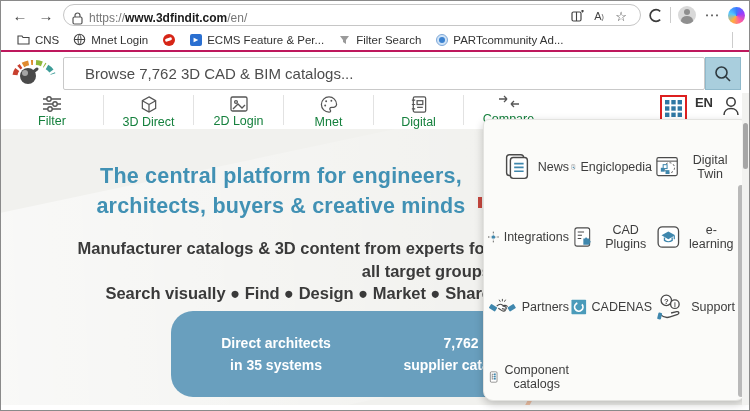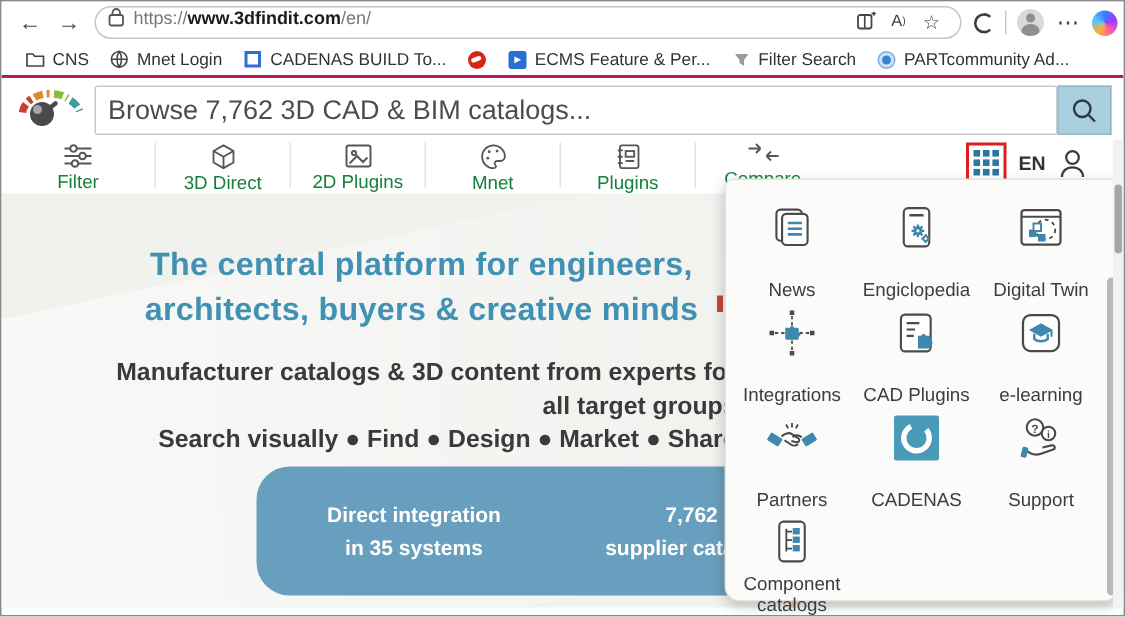--- a/index.html
+++ b/index.html
@@ -2,21 +2,21 @@
 <html><head>
 <meta charset="utf-8">
 <style>
   * { margin:0; padding:0; box-sizing:border-box; }
   html,body { background:#ddd; font-family:"Liberation Sans", sans-serif; }
   #screen { position:relative; width:750px; height:411px; background:#fff; border:1px solid #8a8a8a; overflow:hidden; }
 
   
   .chrome { position:absolute; left:0; top:0; width:100%; height:28px; background:#fff; display:flex; align-items:center; }
   .nav-ic { width:26px; height:22px; display:flex; align-items:center; justify-content:center; color:#454545; font-size:15px; cursor:pointer; }
-  .addr { position:absolute; left:62px; top:3px; width:578px; height:22px; border:1px solid #c6c6c6; border-radius:12px; background:#fff; display:flex; align-items:flex-start; padding:0 8px; }
+  .addr { position:absolute; left:62px; top:3px; width:578px; height:22px; border:1px solid #c6c6c6; border-radius:12px; background:#fff; display:flex; align-items:flex-end; padding:0 8px; }
   .addr .url { font-size:12px; color:#777; margin-left:6px; white-space:nowrap; overflow:hidden; flex:1; }
   .addr .url b { color:#1b1b1b; font-weight:bold; }
   .addr-ic { width:22px; height:18px; display:flex; align-items:center; justify-content:center; color:#444; font-size:13px; }
   .chrome-right { position:absolute; right:4px; top:2px; height:24px; display:flex; align-items:center; gap:7px; }
   .vdiv { width:1px; height:16px; background:#ccc; }
   .avatar { width:18px; height:18px; border-radius:50%; background:#d9d9d9; position:relative; overflow:hidden; }
   .avatar:before { content:""; position:absolute; left:6px; top:3px; width:6px; height:6px; border-radius:50%; background:#8f8f8f; }
   .avatar:after { content:""; position:absolute; left:3px; top:10px; width:12px; height:9px; border-radius:50%; background:#8f8f8f; }
   .copilot { width:17px; height:17px; border-radius:50%; background:conic-gradient(#3b7bff,#9a3bff,#ff5ca0,#ffb13b,#52c7ff,#3b7bff); }
 
@@ -28,51 +28,51 @@
   .fav-sq-blue { width:11px; height:11px; border:2px solid #2f6fd6; background:#fff; }
   .fav-circ-red { width:12px; height:12px; border-radius:50%; background:#d62517; position:relative; }
   .fav-circ-red:after { content:""; position:absolute; left:2px; top:4px; width:7px; height:3px; border-radius:3px; background:#fff; transform:rotate(-20deg); }
   .fav-sq-ecms { width:12px; height:12px; border-radius:2px; background:#2a6fd0; color:#fff; font-size:8px; font-weight:bold; display:flex; align-items:center; justify-content:center; }
   .fav-circ-blue { width:12px; height:12px; border-radius:50%; background:#cfe3f7; border:1px solid #7fa9d8; position:relative; }
   .fav-circ-blue:after { content:""; position:absolute; left:2px; top:2px; width:6px; height:6px; border-radius:50%; background:#3b82d0; }
 
   
   .site-head { position:absolute; left:0; top:52px; width:100%; height:40px; background:#fff; }
   .logo { position:absolute; left:10px; top:6px; width:46px; height:28px; }
-  .search-input { position:absolute; left:62px; top:4px; width:642px; height:33px; border:1px solid #c9c9c9; border-radius:2px; padding:0 8px; font-size:18px; color:#333; font-family:"Liberation Sans", sans-serif; background:#fff; }
+  .search-input { position:absolute; left:62px; top:4px; width:642px; height:33px; border:1px solid #c9c9c9; border-radius:2px; padding:0 21px; font-size:15px; color:#333; font-family:"Liberation Sans", sans-serif; background:#fff; }
   .search-input::placeholder { color:#4d4d4d; opacity:1; }
   .search-btn { position:absolute; left:704px; top:4px; width:36px; height:33px; background:#a9cedd; border:1px solid #8fb9cb; display:flex; align-items:center; justify-content:center; cursor:pointer; }
 
   
   .site-toolbar { position:absolute; left:0; top:92px; width:100%; height:36px; background:#fff; display:flex; }
   .tb-item { width:89px; display:flex; flex-direction:column; align-items:center; justify-content:flex-start; padding-top:2px; gap:1px; cursor:pointer; }
   .tb-item:first-child { width:102px; }
   .tb-item .tb-label { font-size:12.5px; color:#15803d; }
   .tb-div { width:1px; height:30px; background:#e2e2e2; margin-top:2px; }
-  .tb-right { position:absolute; right:24px; top:2px; display:flex; align-items:center; gap:8px; }
+  .tb-right { position:absolute; right:8px; top:2px; display:flex; gap:8px; }
   .grid-btn { border:2px solid #dd1f1f; padding:2px; display:flex; cursor:pointer; }
   .lang { font-size:13px; font-weight:bold; color:#333; cursor:pointer; }
 
   
   .hero { position:absolute; left:0; top:128px; width:100%; height:276px; background:linear-gradient(115deg,#eeeeea 0%,#f6f6f3 45%,#ececе8 100%); background-color:#f1f1ee; overflow:hidden; }
   .hero-swoosh { position:absolute; left:-80px; top:40px; width:600px; height:260px; background:linear-gradient(100deg, rgba(255,255,255,0.65), rgba(255,255,255,0)); transform:rotate(-12deg); }
   .hero-text { position:absolute; left:70px; top:32px; width:420px; }
   .hero-title { text-align:center; font-size:21.5px; font-weight:bold; color:#4191b4; line-height:30px; letter-spacing:0.2px; }
   .hero-sub { margin-top:16px; text-align:right; font-size:16.5px; font-weight:bold; color:#3a3a3a; line-height:23px; }
   .hero-tag { margin-top:1px; text-align:right; font-size:16.5px; font-weight:bold; color:#3a3a3a; }
   .red-sliver { position:absolute; left:477px; top:68px; width:4px; height:11px; background:#c6473e; }
   .stats-box { position:absolute; left:170px; top:182px; width:336px; height:86px; background:#699fbe; border-radius:22px; color:#fff; font-weight:bold; font-size:14px; }
   .stats-col1 { position:absolute; left:30px; top:21px; width:150px; text-align:center; line-height:22px; }
   .stats-col2 { position:absolute; left:210px; top:21px; width:160px; text-align:center; line-height:22px; white-space:nowrap; }
   .peach-line { position:absolute; left:525px; top:262px; width:4px; height:26px; background:#f0c2a6; transform:rotate(28deg); }
 
   
   .menu-panel { position:absolute; left:482px; top:118px; width:263px; height:282px; background:#fbfbf9; border:1px solid #e3e3e0; border-radius:6px 6px 10px 10px; box-shadow:0 3px 9px rgba(0,0,0,0.22); }
   .menu-grid { position:absolute; left:3px; top:10px; width:250px; display:grid; grid-template-columns:repeat(3,82px); grid-auto-rows:70px; column-gap:1px; }
-  .tile { display:flex; flex-direction:column; align-items:center; justify-content:space-between; padding-top:4px; gap:4px; cursor:pointer; border-radius:4px; }
+  .tile { display:flex; flex-direction:row; align-items:center; justify-content:flex-end; padding-top:4px; gap:4px; cursor:pointer; border-radius:4px; }
   .tile .tlabel { font-size:12.5px; color:#3d3d3d; text-align:center; line-height:14px; }
   .tile.hl { background:#e3e3e1; border:2px solid #dd1f1f; padding-top:2px; }
   .menu-scroll { position:absolute; left:254px; top:65px; width:6px; height:212px; background:#b9b9b9; border-radius:3px; cursor:pointer; }
 
   
   .page-scroll-track { position:absolute; right:0px; top:92px; width:7px; height:312px; background:#f2f2f0; }
   .page-scroll-thumb { position:absolute; right:1px; top:122px; width:5px; height:46px; background:#a6a6a6; border-radius:3px; cursor:pointer; }
 
   svg { display:block; }
 </style>
@@ -133,26 +133,20 @@
       <span>CNS</span>
     </span>
     <span class="bm">
       <span class="fav">
           <svg width="13" height="13" viewBox="0 0 13 13">
             <circle cx="6.5" cy="6.5" r="5.2" fill="none" stroke="#444" stroke-width="1.1"></circle>
             <path d="M1.3 6.5h10.4M6.5 1.3c-2 2.5-2 7.9 0 10.4 2-2.5 2-7.9 0-10.4z" fill="none" stroke="#444" stroke-width="1"></path>
           </svg>
         </span>
       <span>Mnet Login</span>
-    </span>
-    <span class="bm">
-      <span class="fav">
-          <span class="fav-sq-blue"></span>
-        </span>
-      <span>CADENAS BUILD To...</span>
     </span>
     <span class="bm">
       <span class="fav">
           <span class="fav-circ-red"></span>
         </span>
     </span>
     <span class="bm">
       <span class="fav">
           <span class="fav-sq-ecms">▸</span>
         </span>
@@ -221,21 +215,21 @@
     </div>
     <div class="tb-div"></div>
     <div class="tb-item">
       <svg width="20" height="18" viewBox="0 0 20 18">
           <g fill="none" stroke="#565656" stroke-width="1.3">
             <rect x="2" y="2" width="16" height="14" rx="1.5"></rect>
             <circle cx="7" cy="7" r="1.4"></circle>
             <path d="M4 14l5-5 4 4 3-3"></path>
           </g>
         </svg>
-      <span class="tb-label">2D Plugins</span>
+      <span class="tb-label">2D Login</span>
     </div>
     <div class="tb-div"></div>
     <div class="tb-item">
       <svg width="20" height="20" viewBox="0 0 20 20">
           <path d="M10 2a8 8 0 1 0 0 16c2 0 2-1.4 1.2-2.4-.8-1-.4-2.6 1.6-2.6H15a3.5 3.5 0 0 0 3-3C18 5.5 14.4 2 10 2z" fill="none" stroke="#565656" stroke-width="1.3"></path>
           <circle cx="7" cy="6.5" r="1" fill="#565656"></circle>
           <circle cx="12.5" cy="6" r="1" fill="#565656"></circle>
           <circle cx="6" cy="11" r="1" fill="#565656"></circle>
         </svg>
       <span class="tb-label">Mnet</span>
@@ -243,21 +237,21 @@
     <div class="tb-div"></div>
     <div class="tb-item">
       <svg width="20" height="20" viewBox="0 0 20 20">
           <g fill="none" stroke="#565656" stroke-width="1.3">
             <rect x="4" y="2" width="13" height="16" rx="1.5"></rect>
             <path d="M2.5 5.5H6M2.5 10H6M2.5 14.5H6"></path>
             <rect x="8" y="6" width="6" height="4"></rect>
             <path d="M8 13h6"></path>
           </g>
         </svg>
-      <span class="tb-label">Plugins</span>
+      <span class="tb-label">Digital</span>
     </div>
     <div class="tb-div"></div>
     <div class="tb-item">
       <svg width="24" height="16" viewBox="0 0 24 16">
           <g fill="none" stroke="#565656" stroke-width="1.3">
             <path d="M2 5h8M10 5l-3-3M10 5l-3 3" transform="translate(0,-1)"></path>
             <path d="M22 10h-8M14 10l3-3M14 10l3 3" transform="translate(0,-1)"></path>
           </g>
         </svg>
       <span class="tb-label">Compare</span>
@@ -297,21 +291,21 @@
       <div class="hero-sub">
         <div>Manufacturer catalogs &amp; 3D content from experts for</div>
         <div>all target groups</div>
       </div>
       <div class="hero-tag">Search visually ● Find ● Design ● Market ● Share</div>
     </div>
     <div class="red-sliver"></div>
 
     <div class="stats-box">
       <div class="stats-col1">
-        <div>Direct integration</div>
+        <div>Direct architects</div>
         <div>in 35 systems</div>
       </div>
       <div class="stats-col2">
         <div>7,762</div>
         <div>supplier catalogs</div>
       </div>
     </div>
     <div class="peach-line"></div>
 
   </div>

